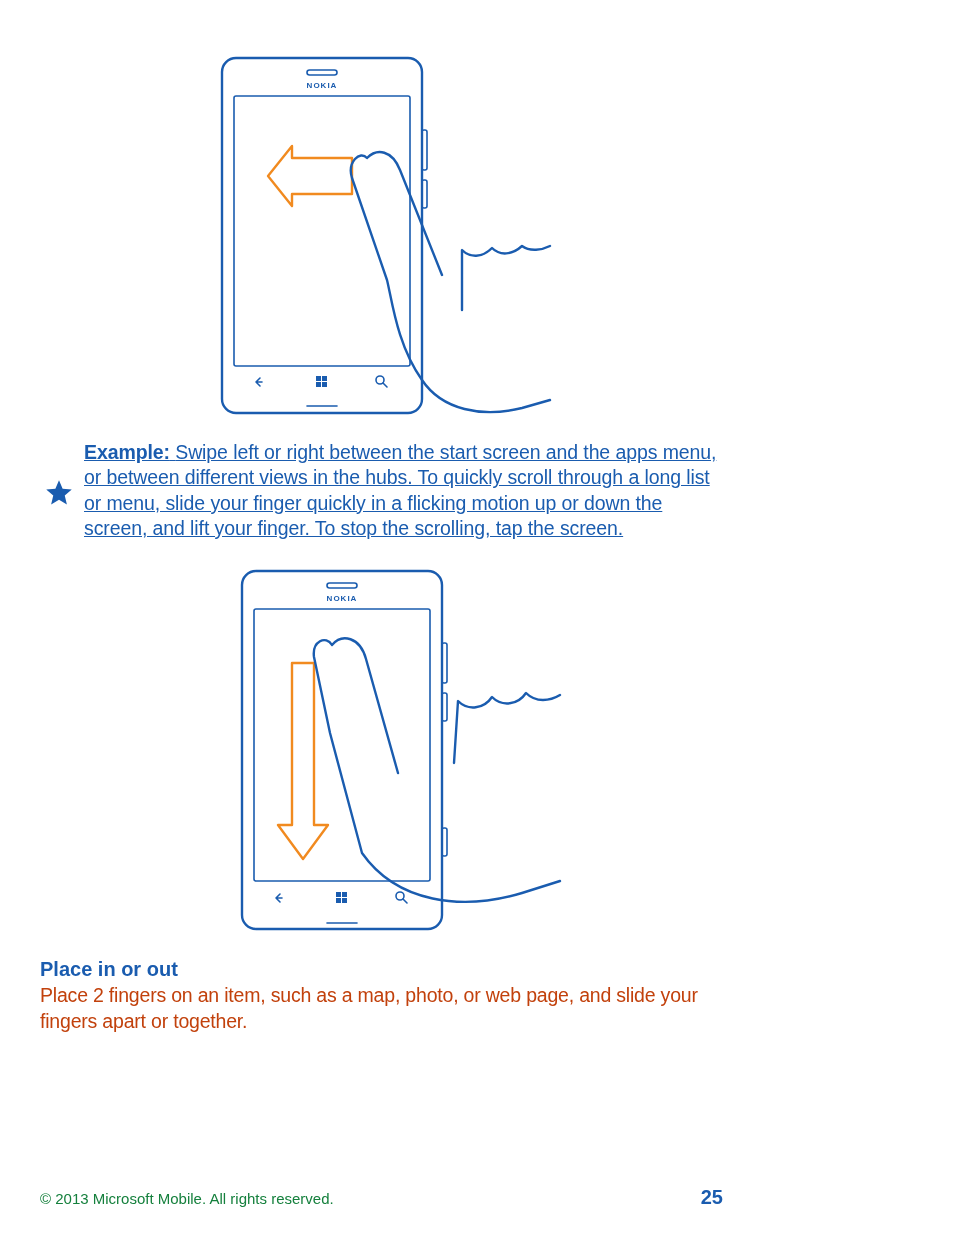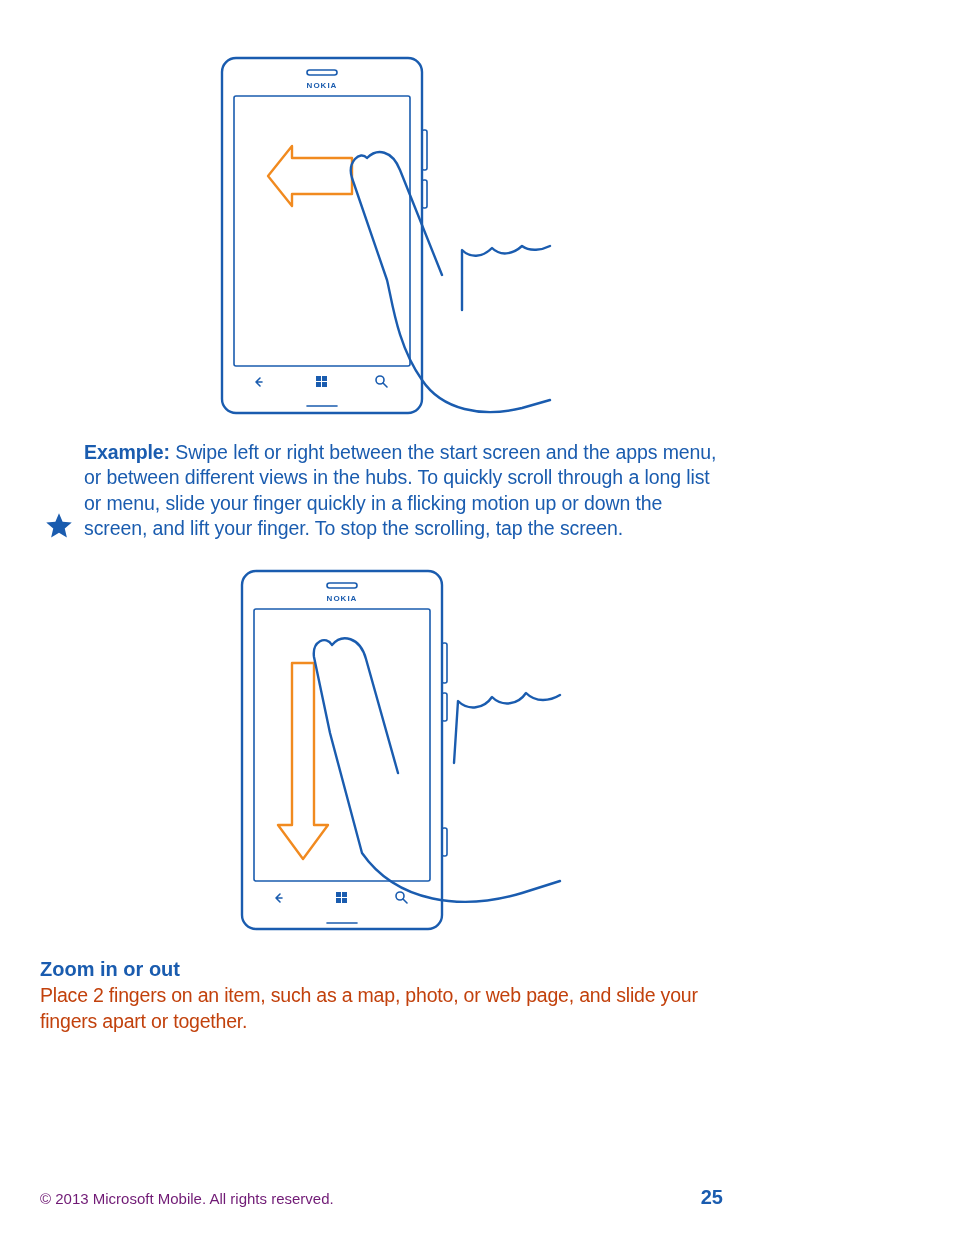--- a/index.html
+++ b/index.html
@@ -16,22 +16,23 @@
     padding: 50px 40px 40px 40px;
     position: relative;
   }
   .figure-wrap {
     display: flex;
     justify-content: center;
     margin: 0 0 20px 0;
   }
   .example-block {
     display: flex;
-    align-items: flex-end;
+    align-items: center;
     margin: 18px 0 22px 0;
+    text-decoration: underline;
   }
   .star {
     flex: 0 0 auto;
     width: 30px;
     height: 30px;
     margin: 4px 10px 0 4px;
     fill: #1a5caf;
   }
   .example-text {
     font-size: 19.5px;
@@ -59,21 +60,21 @@
     position: absolute;
     left: 40px;
     right: 40px;
     bottom: 48px;
     display: flex;
     justify-content: space-between;
     align-items: baseline;
   }
   .copyright {
     font-size: 15px;
-    color: #701a75;
+    color: #15803d;
   }
   .page-num {
     font-size: 20px;
     font-weight: 700;
     color: #1a5caf;
   }
   svg .outline { fill: none; stroke: #1a5caf; stroke-width: 2.4; stroke-linecap: round; stroke-linejoin: round; }
   svg .thin { fill: none; stroke: #1a5caf; stroke-width: 1.6; stroke-linecap: round; stroke-linejoin: round; }
   svg .arrow { fill: #fff; stroke: #f18a1f; stroke-width: 2.4; stroke-linecap: round; stroke-linejoin: round; }
   svg .nokia { font-family: Arial, sans-serif; font-size: 8px; font-weight: 700; fill: #1a5caf; letter-spacing: 1px; }
@@ -188,21 +189,21 @@
         C316 142 300 144 290 134
         C282 146 266 148 256 138
         L252 200
         M130 82
         C140 70 158 74 164 96
         L196 210"></path>
     </svg>
   </div>
 
   <div class="zoom-block">
-    <div class="zoom-head">Zoom in or out</div>
+    <div class="zoom-head">Place in or out</div>
     <div class="zoom-body">Place 2 fingers on an item, such as a map, photo, or web page, and slide your fingers apart or together.</div>
   </div>
 
   <div class="footer">
     <span class="copyright">© 2013 Microsoft Mobile. All rights reserved.</span>
     <span class="page-num">25</span>
   </div>
 
 </div>
 

